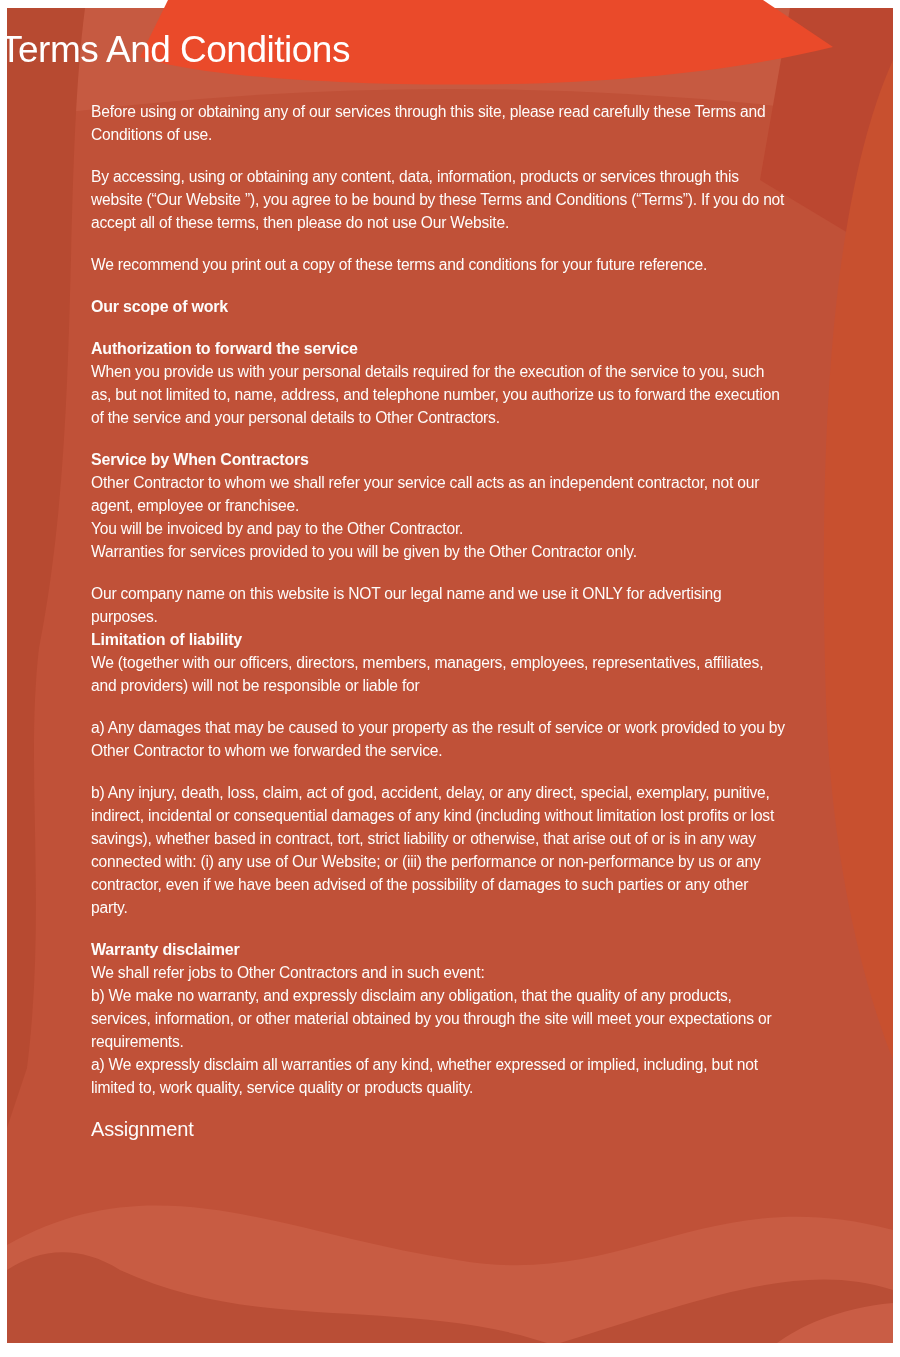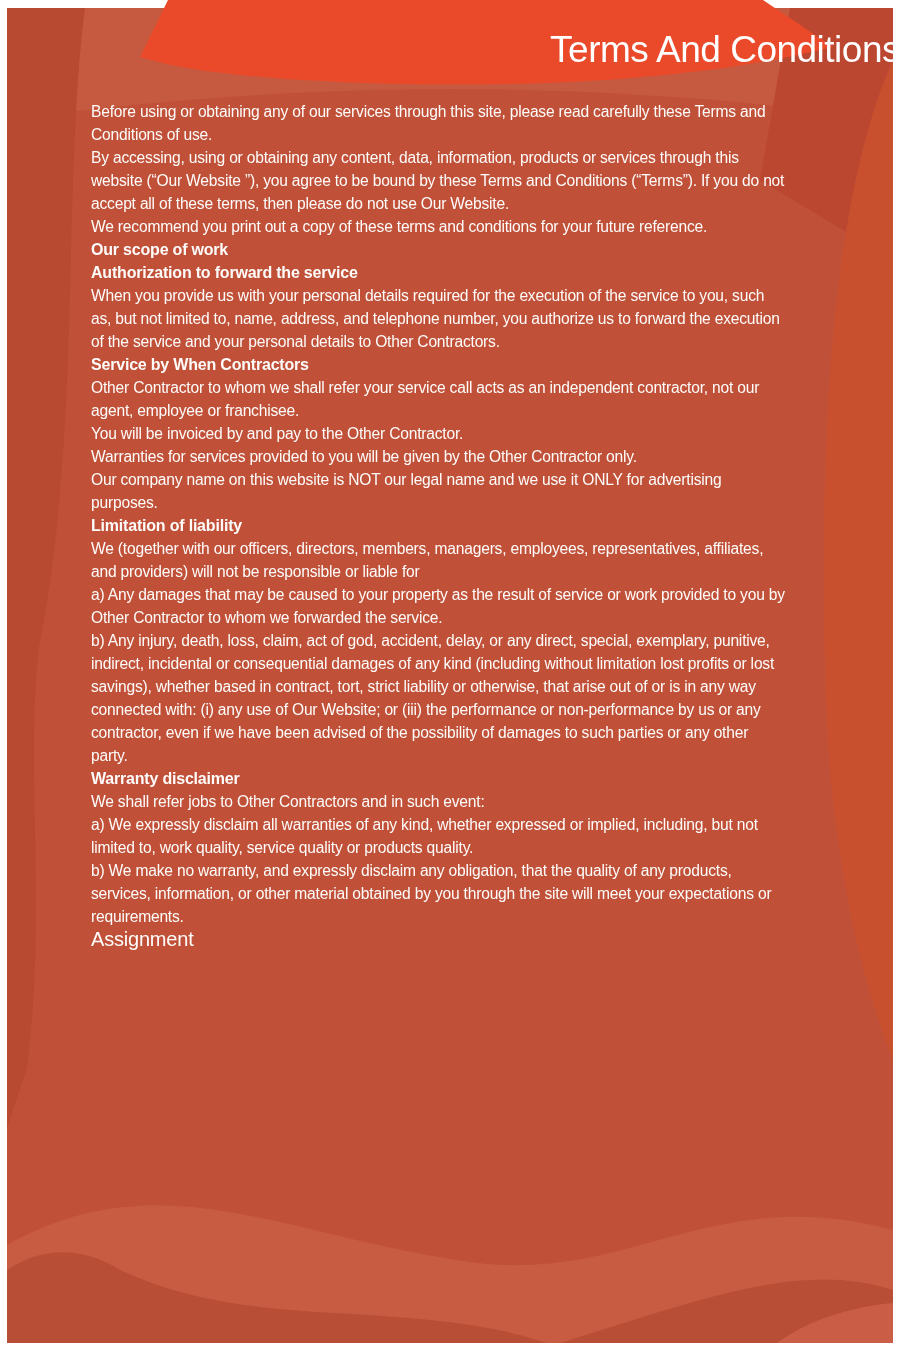--- a/index.html
+++ b/index.html
@@ -11,28 +11,28 @@
   .card{
     position:absolute;left:7px;top:8px;right:7px;bottom:14px;
     background:#c05138;overflow:hidden;
   }
   .decor{position:absolute;left:0;top:0;}
   .ribbon-svg{
     position:absolute;left:0;top:0;width:900px;height:100px;z-index:3;
   }
   .page-title{
     position:absolute;left:0;top:4px;width:900px;z-index:4;
-    text-align:right;color:#ffffff;
+    text-align:left;color:#ffffff;
     font-size:37px;font-weight:400;letter-spacing:-0.5px;
   }
   .terms-content{
     position:absolute;left:91px;top:100px;width:694px;z-index:2;
     color:#fdfcfb;
   }
-  .terms-content .block{}
+  .terms-content .block{margin-top:19px;}
   .terms-content .block:first-child{margin-top:0;}
   .terms-content .block.tight{margin-top:0;}
   .terms-content p{
     margin:0;font-size:15.6px;line-height:23px;letter-spacing:-0.2px;
   }
   .terms-content h2.heading{
     margin:0;font-size:16px;line-height:23px;font-weight:700;letter-spacing:-0.2px;
   }
   .terms-content h2.heading.regular{
     font-weight:400;font-size:20px;
@@ -100,19 +100,19 @@
     </div>
     <div class="block">
       <p>a) Any damages that may be caused to your property as the result of service or work provided to you by Other Contractor to whom we forwarded the service.</p>
     </div>
     <div class="block">
       <p>b) Any injury, death, loss, claim, act of god, accident, delay, or any direct, special, exemplary, punitive, indirect, incidental or consequential damages of any kind (including without limitation lost profits or lost savings), whether based in contract, tort, strict liability or otherwise, that arise out of or is in any way connected with: (i) any use of Our Website; or (iii) the performance or non-performance by us or any contractor, even if we have been advised of the possibility of damages to such parties or any other party.</p>
     </div>
     <div class="block">
       <h2 class="heading">Warranty disclaimer</h2>
       <p>We shall refer jobs to Other Contractors and in such event:</p>
+      <p>b) We make no warranty, and expressly disclaim any obligation, that the quality of any products, services, information, or other material obtained by you through the site will meet your expectations or requirements.</p>
       <p>a) We expressly disclaim all warranties of any kind, whether expressed or implied, including, but not limited to, work quality, service quality or products quality.</p>
-      <p>b) We make no warranty, and expressly disclaim any obligation, that the quality of any products, services, information, or other material obtained by you through the site will meet your expectations or requirements.</p>
     </div>
     <div class="block">
       <h2 class="heading regular">Assignment</h2>
     </div>
   </div>
 
 </body></html>

